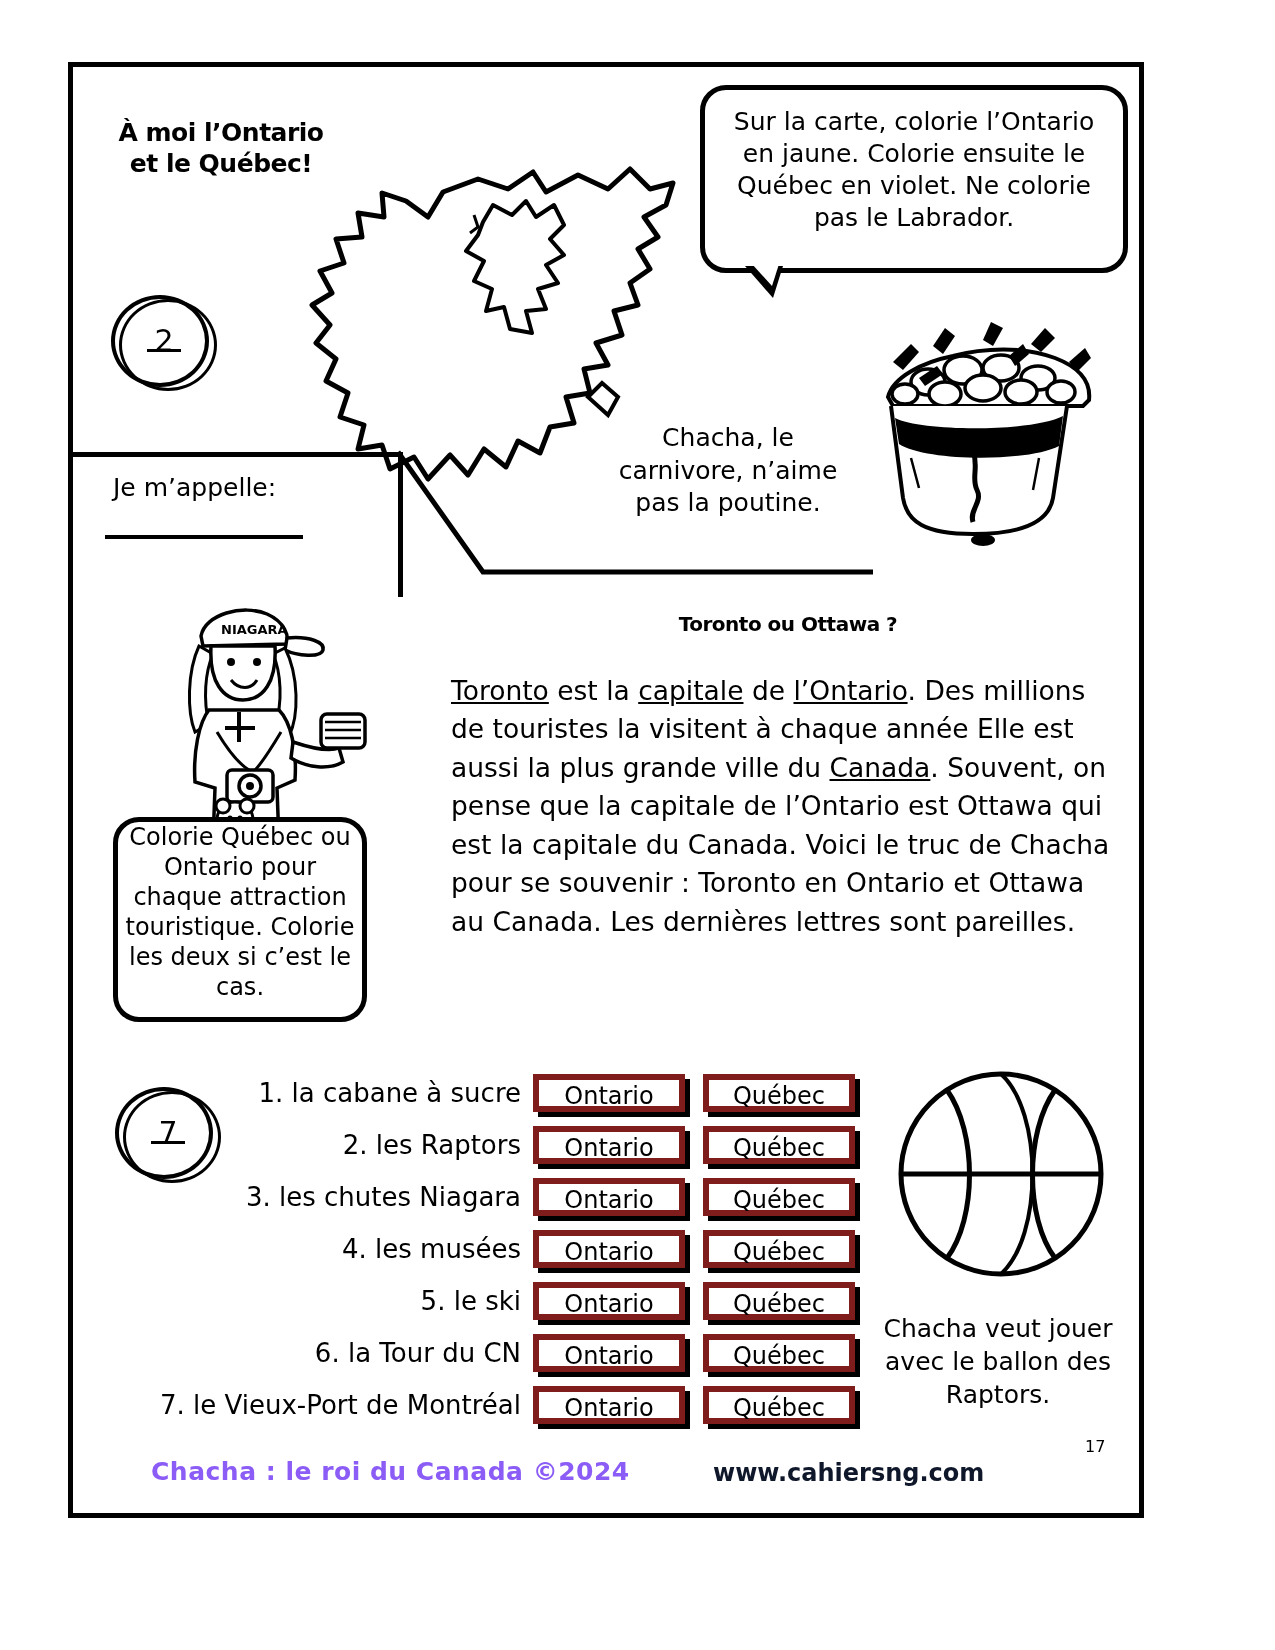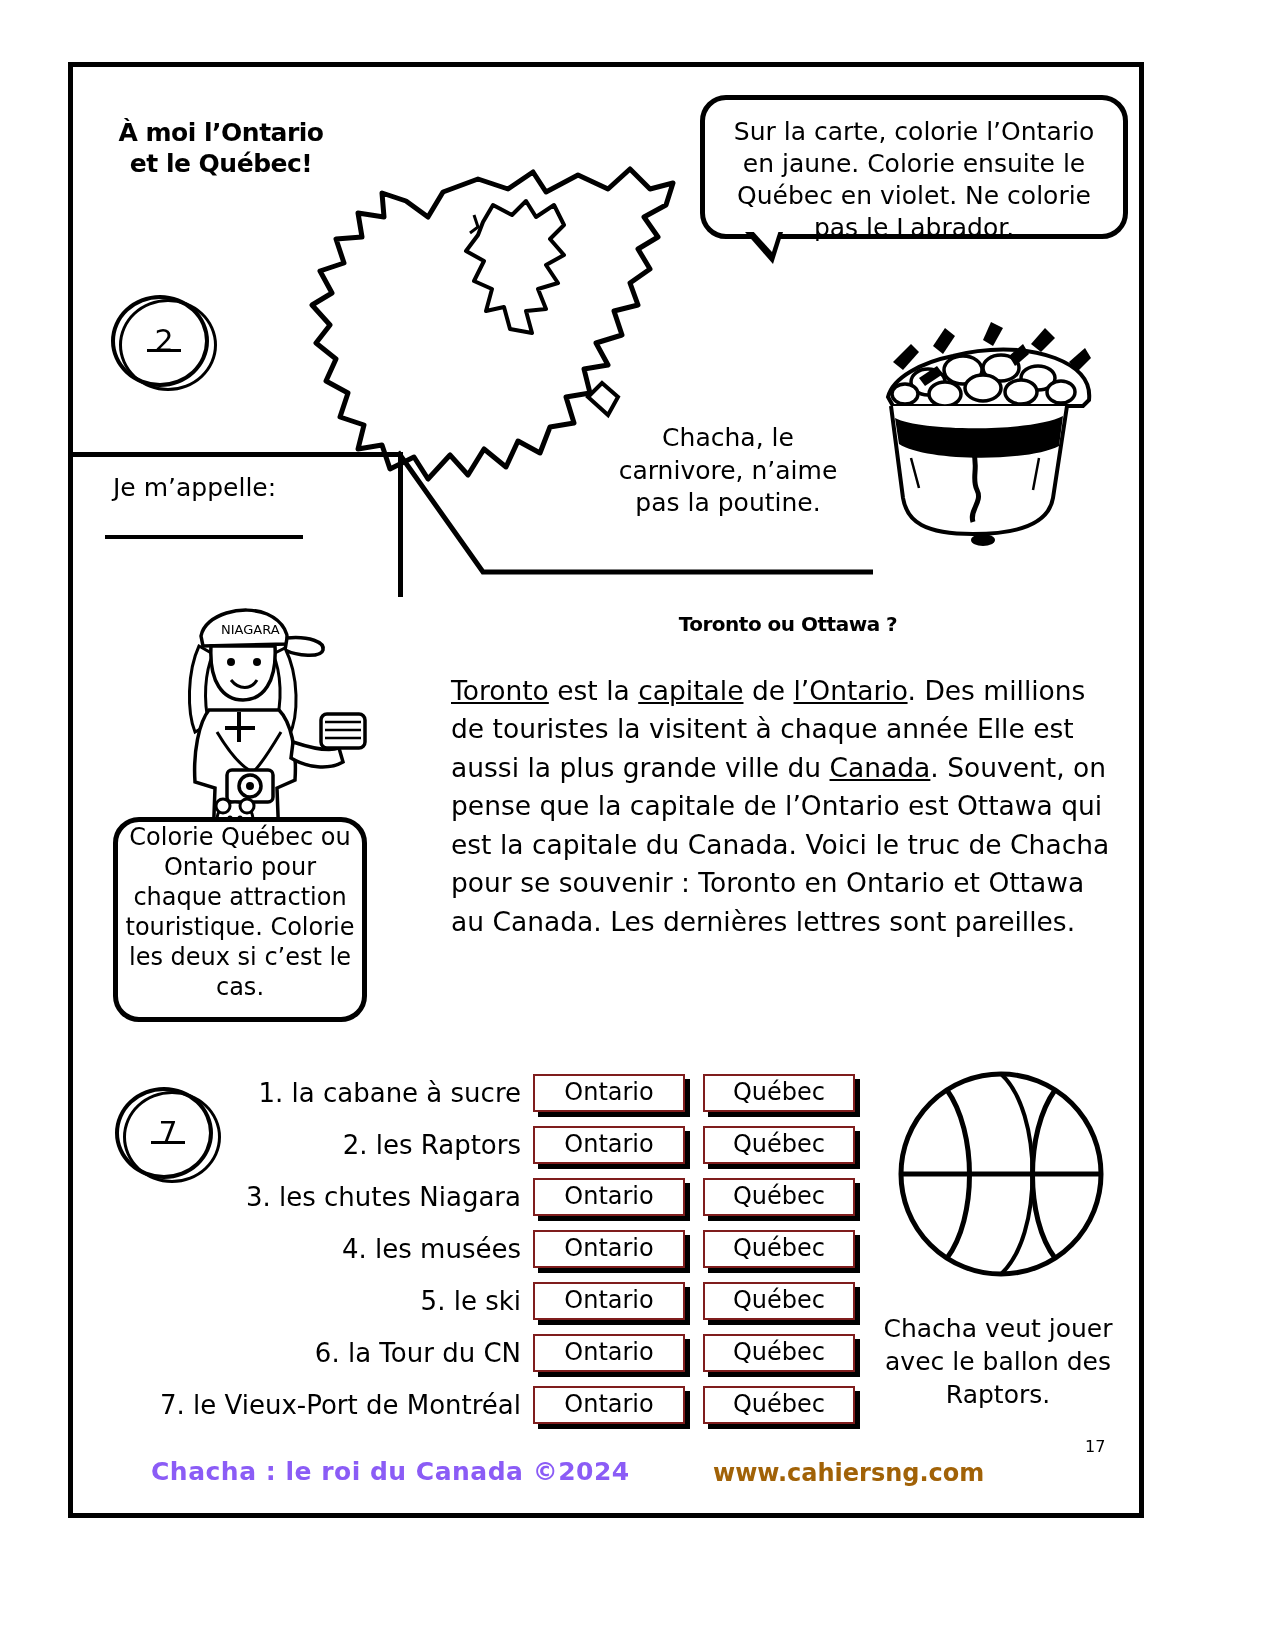--- a/index.html
+++ b/index.html
@@ -89,23 +89,23 @@
     position: absolute;
     border: 5px solid #000;
     border-radius: 26px;
     box-sizing: border-box;
     background: #fff;
     font-family: "DejaVu Sans", sans-serif;
     text-align: center;
   }
   #bubble-map {
     left: 627px;
-    top: 28px;
+    top: 18px;
     width: 428px;
-    height: 144px;
+    height: 188px;
     font-size: 25px;
     line-height: 1.28;
     padding: 16px 16px 0 16px;
   }
   #bubble-map .tail {
     position: absolute;
     left: 40px;
     bottom: -30px;
     width: 0; height: 0;
     border-left: 28px solid transparent;
@@ -223,21 +223,21 @@
     position: relative;
     width: 152px;
     height: 38px;
     margin-right: 18px;
     box-sizing: border-box;
   }
   .opt .box {
     position: absolute;
     left: 0; top: 0;
     width: 152px; height: 38px;
-    border: 2px solid #7f1d1d;
+    border: 6px solid #7f1d1d;
     box-sizing: border-box;
     background: #fff;
     text-align: center;
     font-size: 24px;
     line-height: 33px;
   }
   .opt .shadow {
     position: absolute;
     left: 5px; top: 5px;
     width: 152px; height: 38px;
@@ -263,21 +263,21 @@
     font-weight: bold;
     color: #8b5cf6;
     letter-spacing: 0.5px;
   }
   .footer-right {
     position: absolute;
     left: 640px;
     top: 1392px;
     font-size: 24px;
     font-weight: bold;
-    color: #a16207;
+    color: #0f172a;
   }
   .page-num {
     position: absolute;
     left: 1012px;
     top: 1370px;
     font-size: 16px;
   }
 
   svg { display: block; }
   .art { position: absolute; }
@@ -365,21 +365,21 @@
 
   <div class="name-block">
     <div class="name-label">Je m’appelle:</div>
     <div class="name-line"></div>
   </div>
 
   <svg class="diag-svg" viewBox="0 0 500 160">
     <path d="M25 5 L110 125 L500 125" fill="none" stroke="#000" stroke-width="5"></path>
   </svg>
 
-  <div class="art" style="left:70px; top:525px; width:230px; height:280px;">
+  <div class="art" style="left:70px; top:525px; width:230px; height:280px;font-weight:bold;">
     <svg viewBox="0 0 230 280" width="230" height="280" aria-hidden="true">
 
       <path d="M58 44 C62 22 100 12 124 22 C142 30 146 44 144 52 L60 54 Z" fill="#fff" stroke="#000" stroke-width="3.5"></path>
       <path d="M144 46 C166 44 182 50 180 58 C178 66 154 64 142 58 Z" fill="#fff" stroke="#000" stroke-width="3.5"></path>
       <text x="78" y="42" font-family="DejaVu Sans, sans-serif" font-size="13" fill="#000">NIAGARA</text>
 
       <path d="M56 54 C44 80 44 120 52 140 L66 132 C60 108 62 80 70 62 Z" fill="#fff" stroke="#000" stroke-width="3"></path>
       <path d="M142 56 C156 84 156 124 146 144 L132 134 C140 110 138 80 130 62 Z" fill="#fff" stroke="#000" stroke-width="3"></path>
 
       <path d="M68 54 C66 90 80 108 100 108 C120 108 134 90 132 54 Z" fill="#fff" stroke="#000" stroke-width="3.5"></path>

